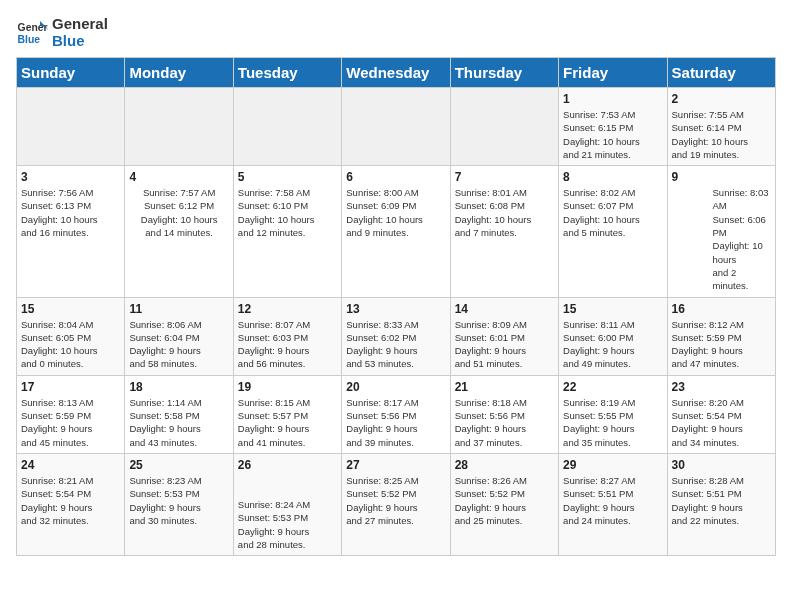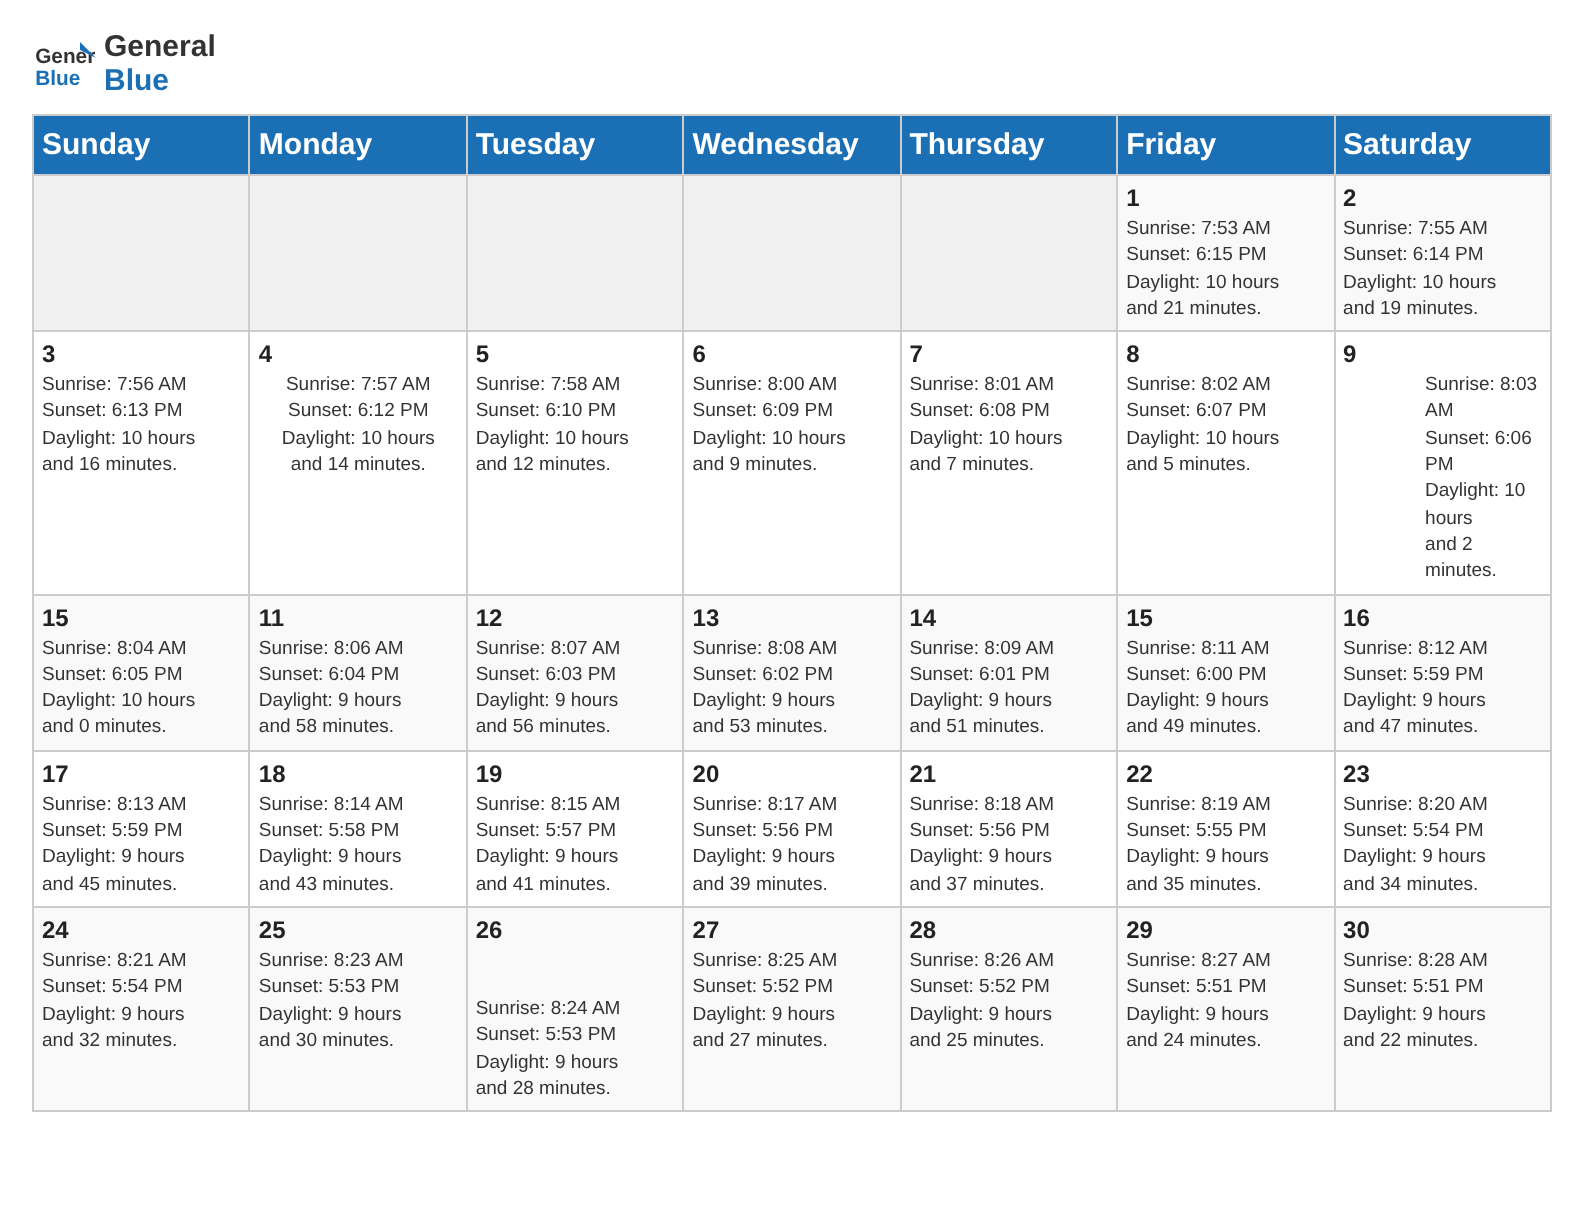--- a/index.html
+++ b/index.html
@@ -202,21 +202,21 @@
         </td>
         <td>
           <div class="day-number">12</div>
           <div class="day-info" style="white-space: pre-line;">Sunrise: 8:07 AM
 Sunset: 6:03 PM
 Daylight: 9 hours
 and 56 minutes.</div>
         </td>
         <td>
           <div class="day-number">13</div>
-          <div class="day-info" style="white-space: pre-line;">Sunrise: 8:08 AM
+          <div class="day-info" style="white-space: pre-line;">Sunrise: 8:33 AM
 Sunset: 6:02 PM
 Daylight: 9 hours
 and 53 minutes.</div>
         </td>
         <td>
           <div class="day-number">14</div>
           <div class="day-info" style="white-space: pre-line;">Sunrise: 8:09 AM
 Sunset: 6:01 PM
 Daylight: 9 hours
 and 51 minutes.</div>
@@ -239,21 +239,21 @@
       <tr>
         <td>
           <div class="day-number">17</div>
           <div class="day-info" style="white-space: pre-line;">Sunrise: 8:13 AM
 Sunset: 5:59 PM
 Daylight: 9 hours
 and 45 minutes.</div>
         </td>
         <td>
           <div class="day-number">18</div>
-          <div class="day-info" style="white-space: pre-line;">Sunrise: 8:14 AM
+          <div class="day-info" style="white-space: pre-line;">Sunrise: 1:14 AM
 Sunset: 5:58 PM
 Daylight: 9 hours
 and 43 minutes.</div>
         </td>
         <td>
           <div class="day-number">19</div>
           <div class="day-info" style="white-space: pre-line;">Sunrise: 8:15 AM
 Sunset: 5:57 PM
 Daylight: 9 hours
 and 41 minutes.</div>

